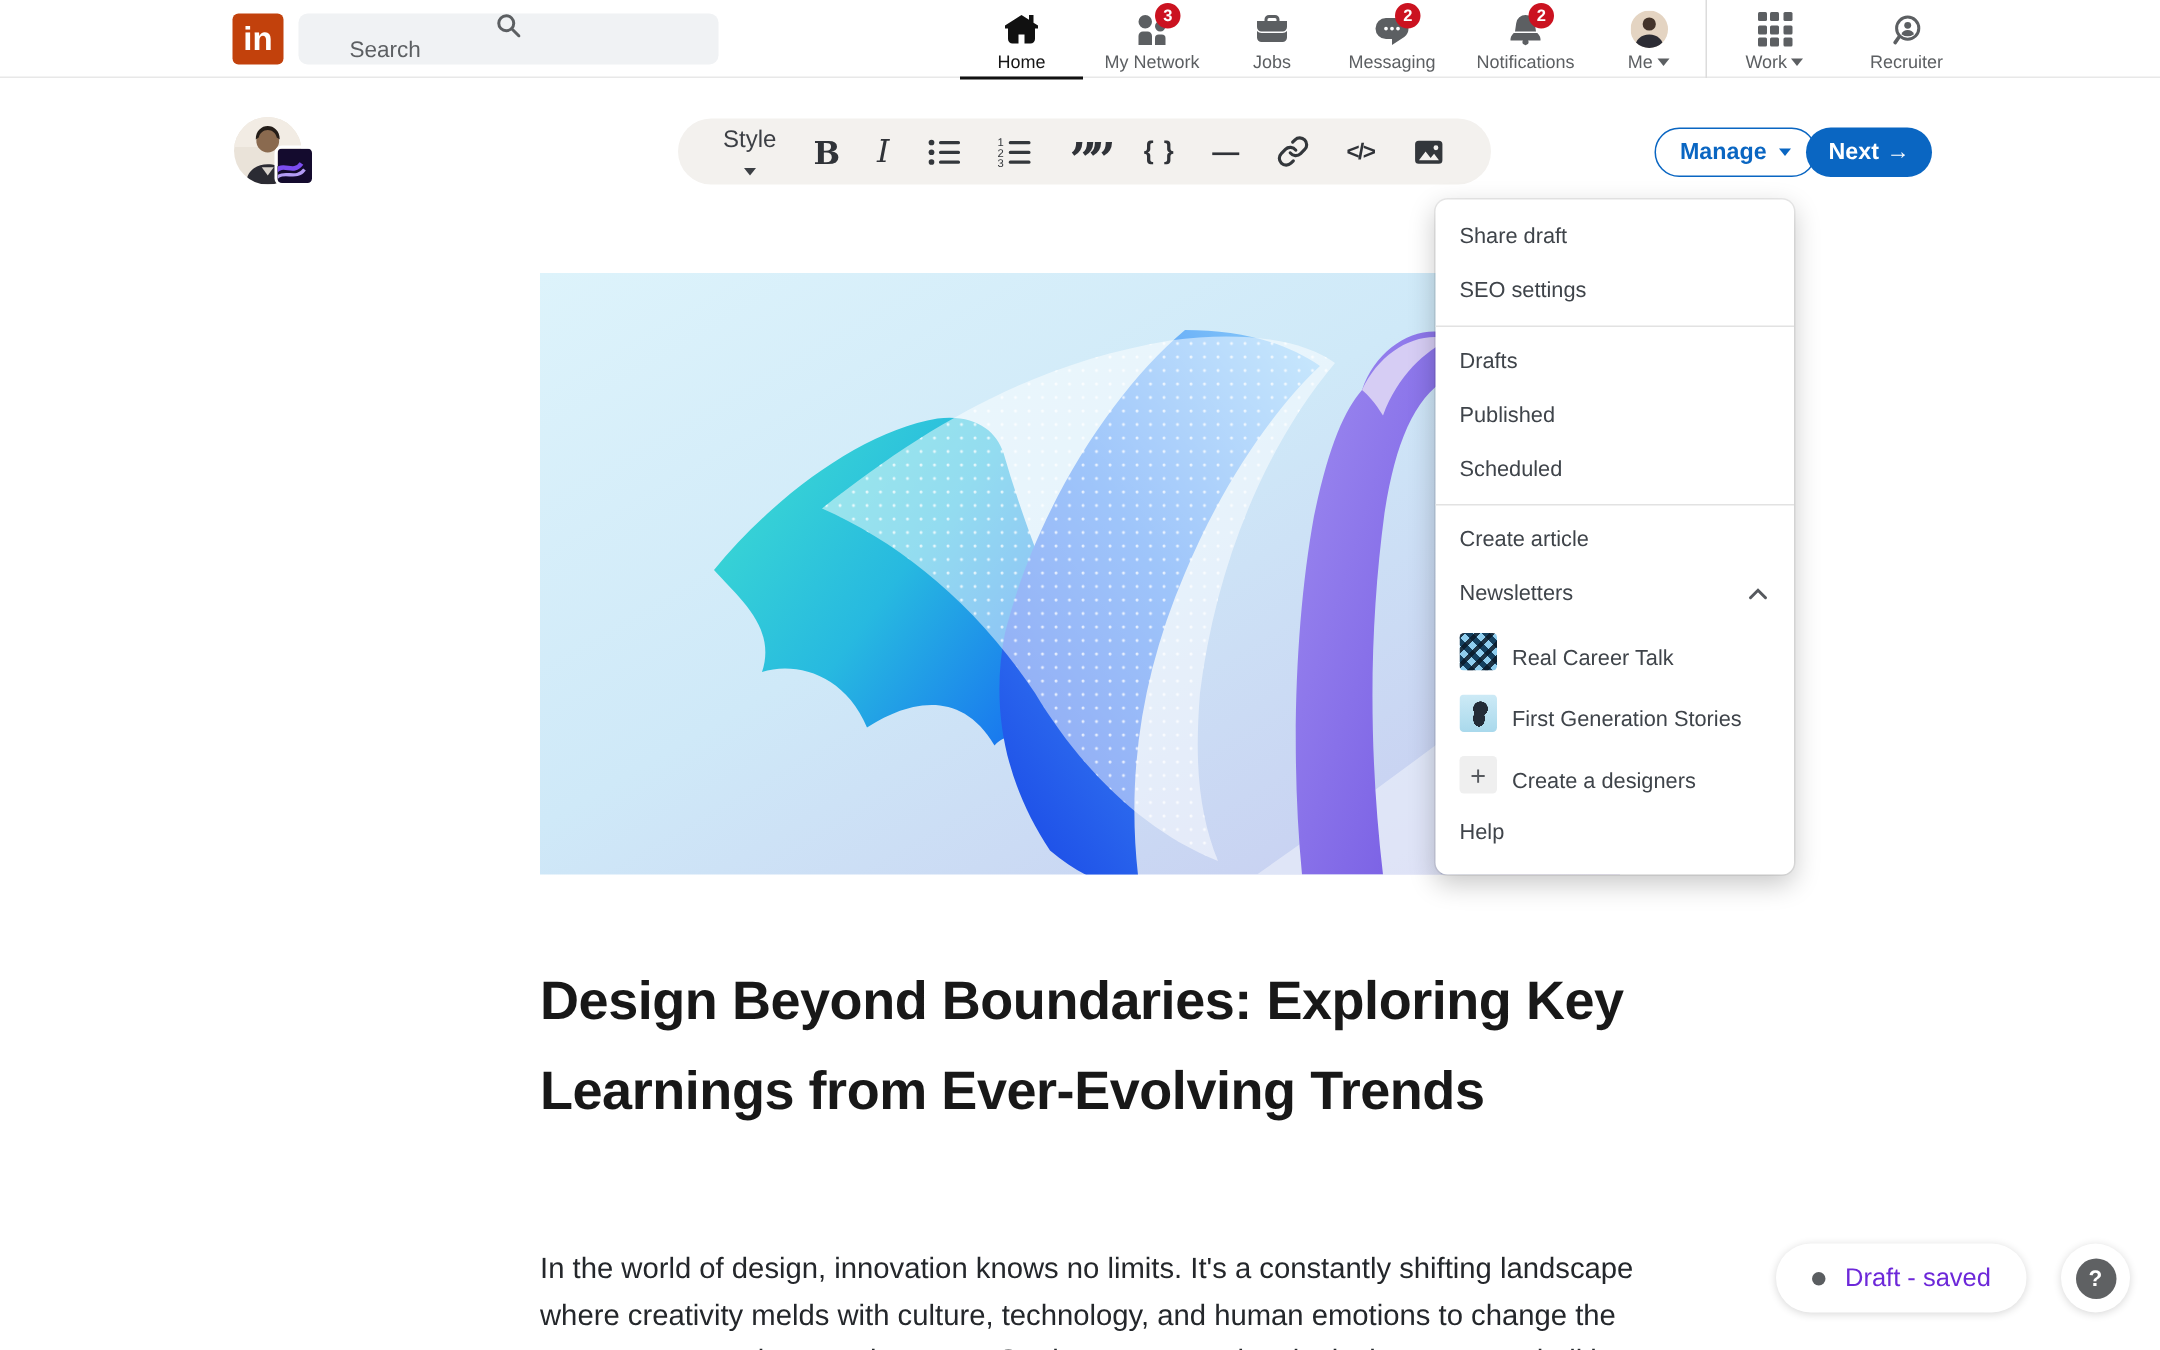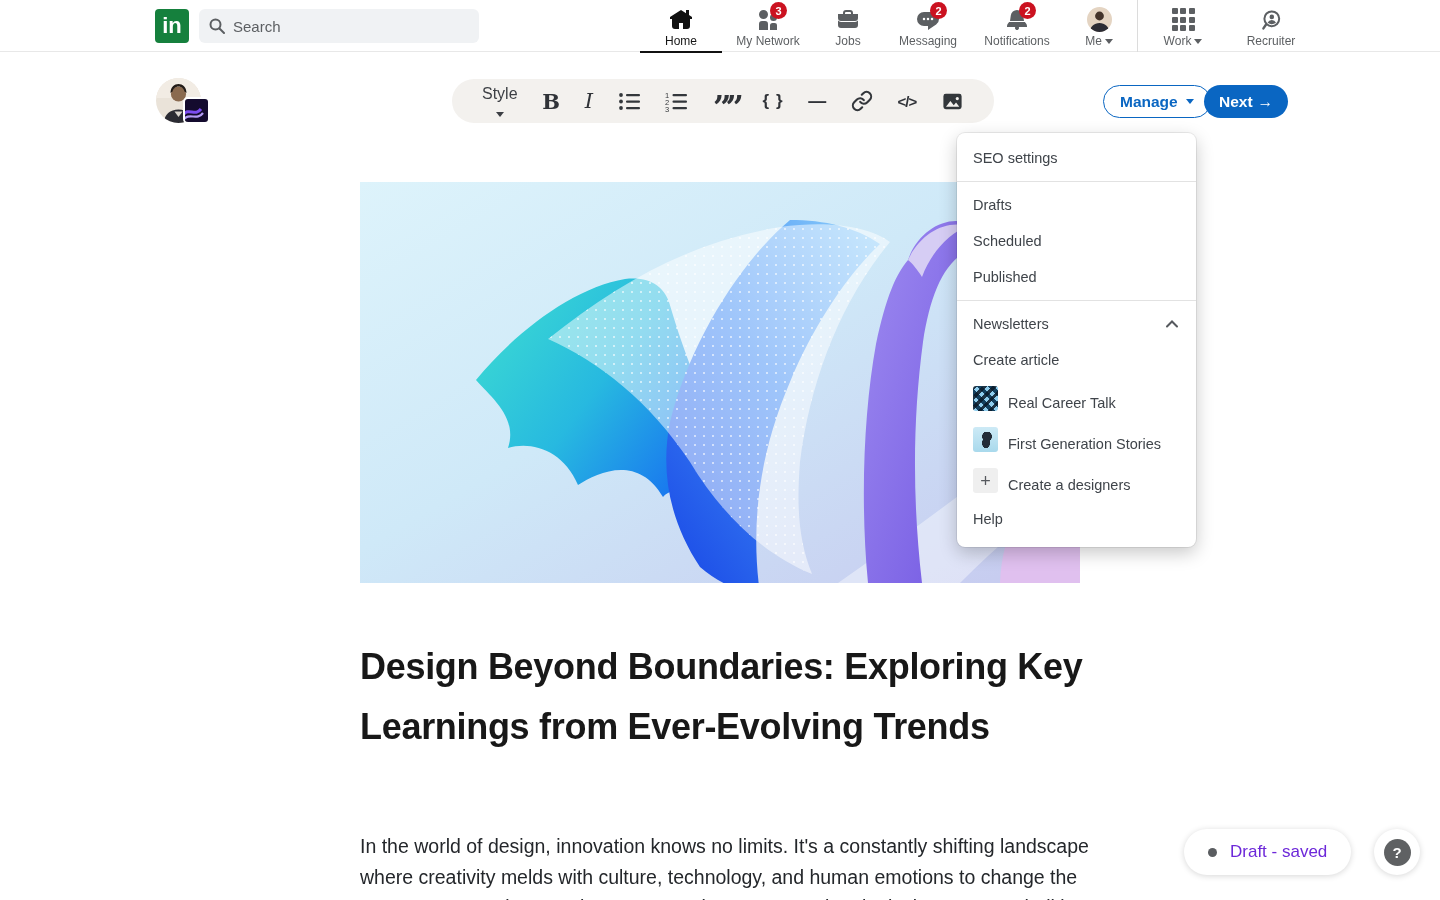--- a/index.html
+++ b/index.html
@@ -4,24 +4,24 @@
 <style>
   * { margin:0; padding:0; box-sizing:border-box; }
   html,body { width:1440px; height:900px; overflow:hidden; background:#fff;
     font-family:"Liberation Sans","DejaVu Sans",sans-serif; }
   .serif { font-family:"DejaVu Serif","Liberation Serif",serif; }
 
   
   .topnav { position:absolute; top:0; left:0; width:1440px; height:52px; background:#fff;
     border-bottom:1px solid #e8e8e8; z-index:60; }
   .logo { position:absolute; left:155px; top:9px; width:34px; height:34px; border-radius:4px;
-    background:#15803d; color:#fff; font-weight:bold; font-size:22px; display:flex;
+    background:#c2410c; color:#fff; font-weight:bold; font-size:22px; display:flex;
     align-items:center; justify-content:center; line-height:1; }
   .searchbox { position:absolute; left:199px; top:9px; width:280px; height:34px;
-    background:#f0f2f4; border-radius:6px; display:flex; align-items:center; padding:0 10px; }
+    background:#f0f2f4; border-radius:6px; display:flex; align-items:center; padding:0 10px;flex-direction:column; }
   .searchbox svg { flex:0 0 auto; }
   .searchbox input { border:none; outline:none; background:transparent; margin-left:8px;
     font-size:15px; color:#1f1f1f; width:220px; }
   .searchbox input::placeholder { color:#5c5f62; }
   .nav { position:absolute; left:637px; top:0; height:52px; display:flex; align-items:stretch; }
   .nav-item { position:relative; display:flex; flex-direction:column; align-items:center;
     padding-top:7px; color:#5c5f62; cursor:pointer; }
   .nav-item .ic { height:25px; display:flex; align-items:center; justify-content:center; }
   .nav-item .lbl { font-size:12px; margin-top:2px; white-space:nowrap; display:flex; align-items:center; gap:3px; }
   .nav-item.active { color:#161616; }
@@ -294,33 +294,34 @@
 <button class="btn-manage">
   <span>Manage</span>
     <span class="caret-down"></span>
 </button>
 <button class="btn-next">
   <span>Next</span>
     <span>→</span>
 </button>
 
 <div class="menu">
+  <div class="menu-item">Share draft</div>
   <div class="menu-item">SEO settings</div>
   <div class="menu-sep"></div>
   <div class="menu-item">Drafts</div>
+  <div class="menu-item">Published</div>
   <div class="menu-item">Scheduled</div>
-  <div class="menu-item">Published</div>
   <div class="menu-sep"></div>
+  <div class="menu-item">Create article</div>
   <div class="menu-item menu-row-exp">
     <span>Newsletters</span>
     <svg width="16" height="16" viewBox="0 0 16 16" fill="none" stroke="#56595e" stroke-width="2" stroke-linecap="round">
         <polyline points="3,10.5 8,5.5 13,10.5"></polyline>
       </svg>
   </div>
-  <div class="menu-item">Create article</div>
   <div class="nl-row">
     <span class="nl-thumb thumb-rct"></span>
     <span>Real Career Talk</span>
   </div>
   <div class="nl-row">
     <span class="nl-thumb thumb-fgs"></span>
     <span>First Generation Stories</span>
   </div>
   <div class="nl-row">
     <span class="nl-thumb thumb-plus">+</span>

